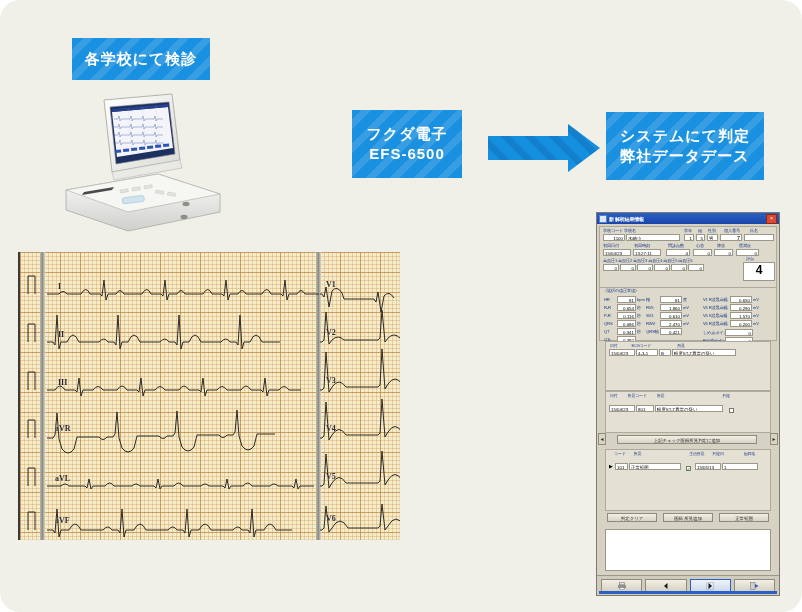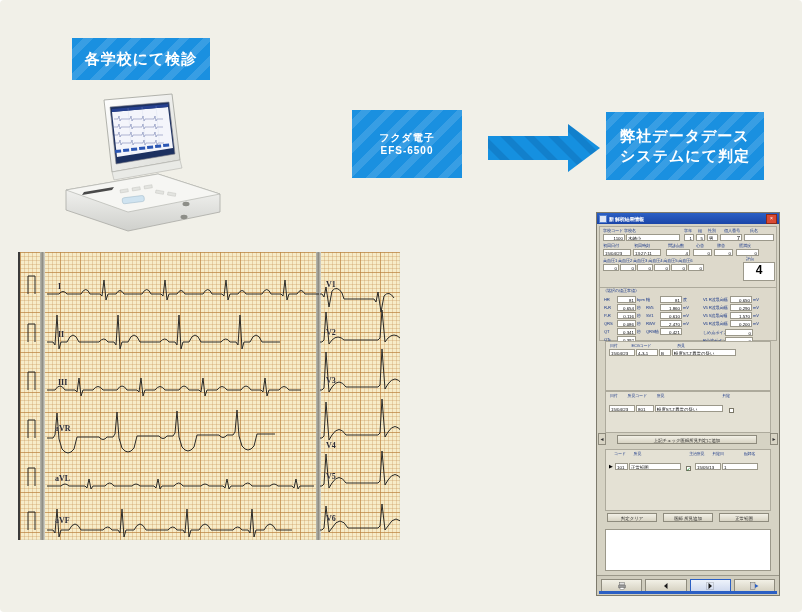--- a/index.html
+++ b/index.html
@@ -2,42 +2,42 @@
 <html><head>
 <meta charset="utf-8">
 <style>
   html,body{margin:0;padding:0;background:#ffffff;}
   body{
     width:802px;height:612px;overflow:hidden;
     font-family:"Liberation Sans","DejaVu Sans",sans-serif;
   }
   #page{
     position:relative;width:802px;height:612px;
-    background:#f1f0e8;border-radius:4px;overflow:hidden;
+    background:#f1f0e8;border-radius:20px;overflow:hidden;
   }
 
   
   .banner{
     position:absolute;background:#1a90e0;color:#ffffff;
     font-weight:bold;display:flex;align-items:center;justify-content:center;
     text-align:center;letter-spacing:1px;line-height:1.35;
     overflow:hidden;
   }
   .banner .stripes{
     position:absolute;inset:0;
     background:repeating-linear-gradient(
       -45deg,
       rgba(255,255,255,0.00) 0px, rgba(255,255,255,0.00) 10px,
       rgba(255,255,255,0.13) 10px, rgba(255,255,255,0.13) 17px);
     pointer-events:none;
   }
   .banner .btxt{position:relative;z-index:2;}
 
   #banner-school{left:72px;top:38px;width:138px;height:42px;font-size:15px;}
-  #banner-fukuda{left:352px;top:110px;width:110px;height:68px;font-size:10px;}
+  #banner-fukuda{left:352px;top:110px;width:110px;height:68px;font-size:15px;}
   #banner-db{left:606px;top:112px;width:158px;height:68px;font-size:15px;}
 
   
   .arrow-wrap{position:absolute;}
   .arrow-wrap svg{display:block;}
   .arrow-label{
     position:absolute;z-index:3;color:#fff;font-size:11px;font-weight:bold;
     left:10px;top:50%;transform:translateY(-50%);white-space:nowrap;
     letter-spacing:0.5px;
   }
@@ -231,22 +231,22 @@
           <rect width="7" height="17" fill="#1280cc"></rect>
         </pattern>
       </defs>
       <polygon points="0,12 80,12 80,0 112,24 80,48 80,36 0,36" fill="url(#stripeB)"></polygon>
     </svg>
   </div>
 
   <div class="banner" id="banner-db">
     <div class="stripes"></div>
     <div class="btxt">
+      <div>システムにて判定</div>
       <div>弊社データデース</div>
-      <div>システムにて判定</div>
     </div>
   </div>
 
   <div id="ecg-strip">
     <div class="grid-fine"></div>
     <div class="grid-bold"></div>
     <div class="col-divider" id="divider-left"></div>
     <div class="col-divider" id="divider-mid"></div>
 
     <svg width="380" height="288" viewBox="0 0 380 288" class="trace" style="left:0;top:0;">
@@ -283,21 +283,21 @@
     <div class="lead-label" style="left:38px;top:30px;">I</div>
     <div class="lead-label" style="left:38px;top:78px;">II</div>
     <div class="lead-label" style="left:38px;top:126px;">III</div>
     <div class="lead-label" style="left:35px;top:172px;">aVR</div>
     <div class="lead-label" style="left:35px;top:222px;">aVL</div>
     <div class="lead-label" style="left:35px;top:264px;">aVF</div>
 
     <div class="lead-label" style="left:306px;top:28px;">V1</div>
     <div class="lead-label" style="left:306px;top:76px;">V2</div>
     <div class="lead-label" style="left:306px;top:124px;">V3</div>
-    <div class="lead-label" style="left:306px;top:189px;">V4</div>
+    <div class="lead-label" style="left:306px;top:172px;">V4</div>
     <div class="lead-label" style="left:306px;top:220px;">V5</div>
     <div class="lead-label" style="left:306px;top:262px;">V6</div>
   </div>
 
   <div id="app-window">
 
     <div id="titlebar">
       <div class="tb-icon"></div>
       <div class="tb-title">新 解析結果情報</div>
       <div class="tb-close">×</div>

